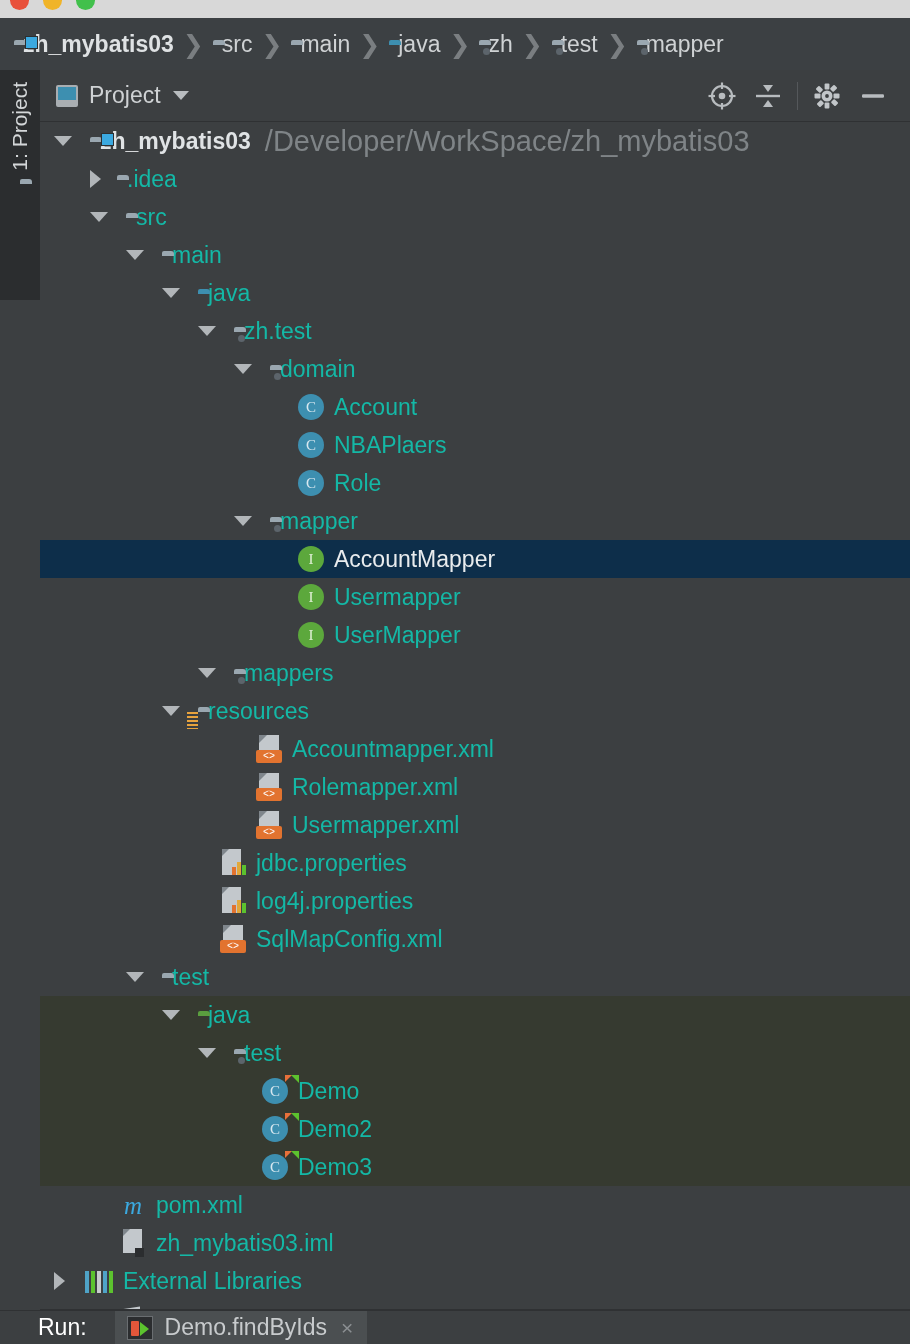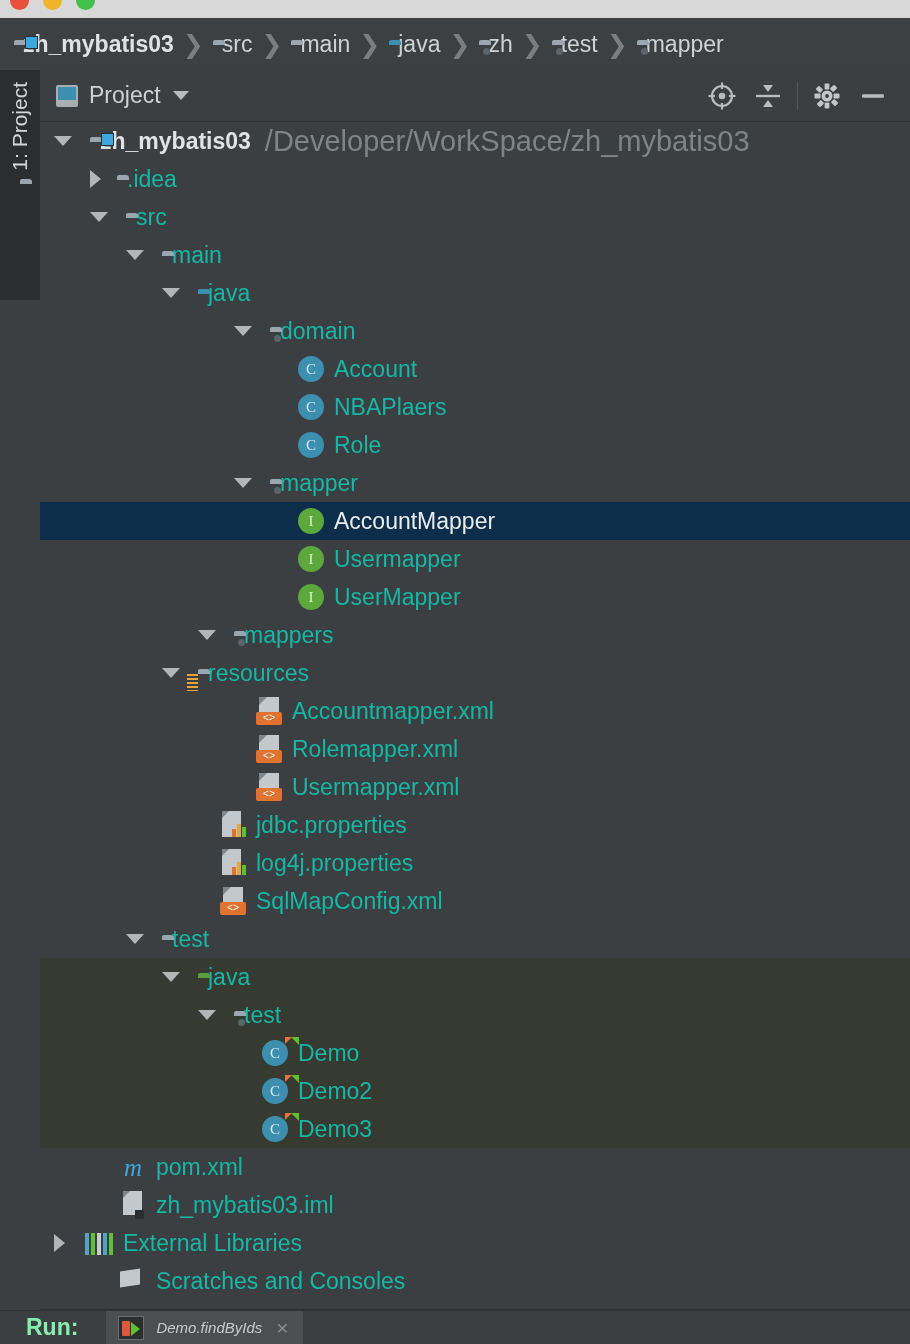--- a/index.html
+++ b/index.html
@@ -226,39 +226,39 @@
     position:absolute; top:0; left:0; width:20px; height:16px;
     background:#c3c8cc; transform:skewY(-8deg);
   }
 
   
   .runpanel{
     position:absolute; left:0; top:1310px; width:910px; height:34px;
     background:#3c3f41; border-top:1px solid #2f3133;
     display:flex; align-items:center;
   }
-  .run-label{ font-size:23px; color:#86efac; margin-left:26px;font-weight:bold; }
+  .run-label{ font-size:23px; color:#ffffff; margin-left:38px; }
   .run-tab{
     margin-left:28px; height:34px; display:flex; align-items:center;
     background:#4b4f51; padding:0 14px 0 12px;
   }
   .run-cfgicon{
     width:26px; height:24px; background:#2b2d2f; border:1px solid #6a6e71;
     position:relative; flex:0 0 auto; overflow:hidden;
   }
   .run-cfgicon::before{
     content:''; position:absolute; top:4px; left:3px; width:8px; height:15px;
     background:#e2563a; border-radius:1px;
   }
   .run-cfgicon::after{
     content:''; position:absolute; top:5px; left:12px;
     border-left:9px solid #5cc22e;
     border-top:7px solid transparent; border-bottom:7px solid transparent;
   }
-  .run-tabname{ font-size:15px; color:#c8cbcd; margin-left:12px;font-style:italic; }
+  .run-tabname{ font-size:23px; color:#c8cbcd; margin-left:12px; }
   .run-close{ font-size:21px; color:#8b8f92; margin-left:14px; }
 
   
   .tree-bottom-border{
     position:absolute; left:40px; top:1309px; width:870px; height:1px;
     background:#2f3133;
   }
 </style>
 </head>
 <body>
@@ -399,20 +399,25 @@
     <span class="ic" style="margin-left:18px;"><span class="folder"></span></span>
     <span class="label">main</span>
   </div>
 
   <div class="row" style="padding-left:122px;">
     <span class="arrow"></span>
     <span class="ic" style="margin-left:18px;"><span class="folder src"></span></span>
     <span class="label">java</span>
   </div>
 
+  <div class="row" style="padding-left:158px;">
+    <span class="arrow"></span>
+    <span class="ic" style="margin-left:18px;"><span class="folder"><span class="pkgdot"></span></span></span>
+    <span class="label">zh.test</span>
+  </div>
 
   <div class="row" style="padding-left:194px;">
     <span class="arrow"></span>
     <span class="ic" style="margin-left:18px;"><span class="folder"><span class="pkgdot"></span></span></span>
     <span class="label">domain</span>
   </div>
 
   <div class="row" style="padding-left:258px;">
     <span class="cls">C</span>
     <span class="label">Account</span>

